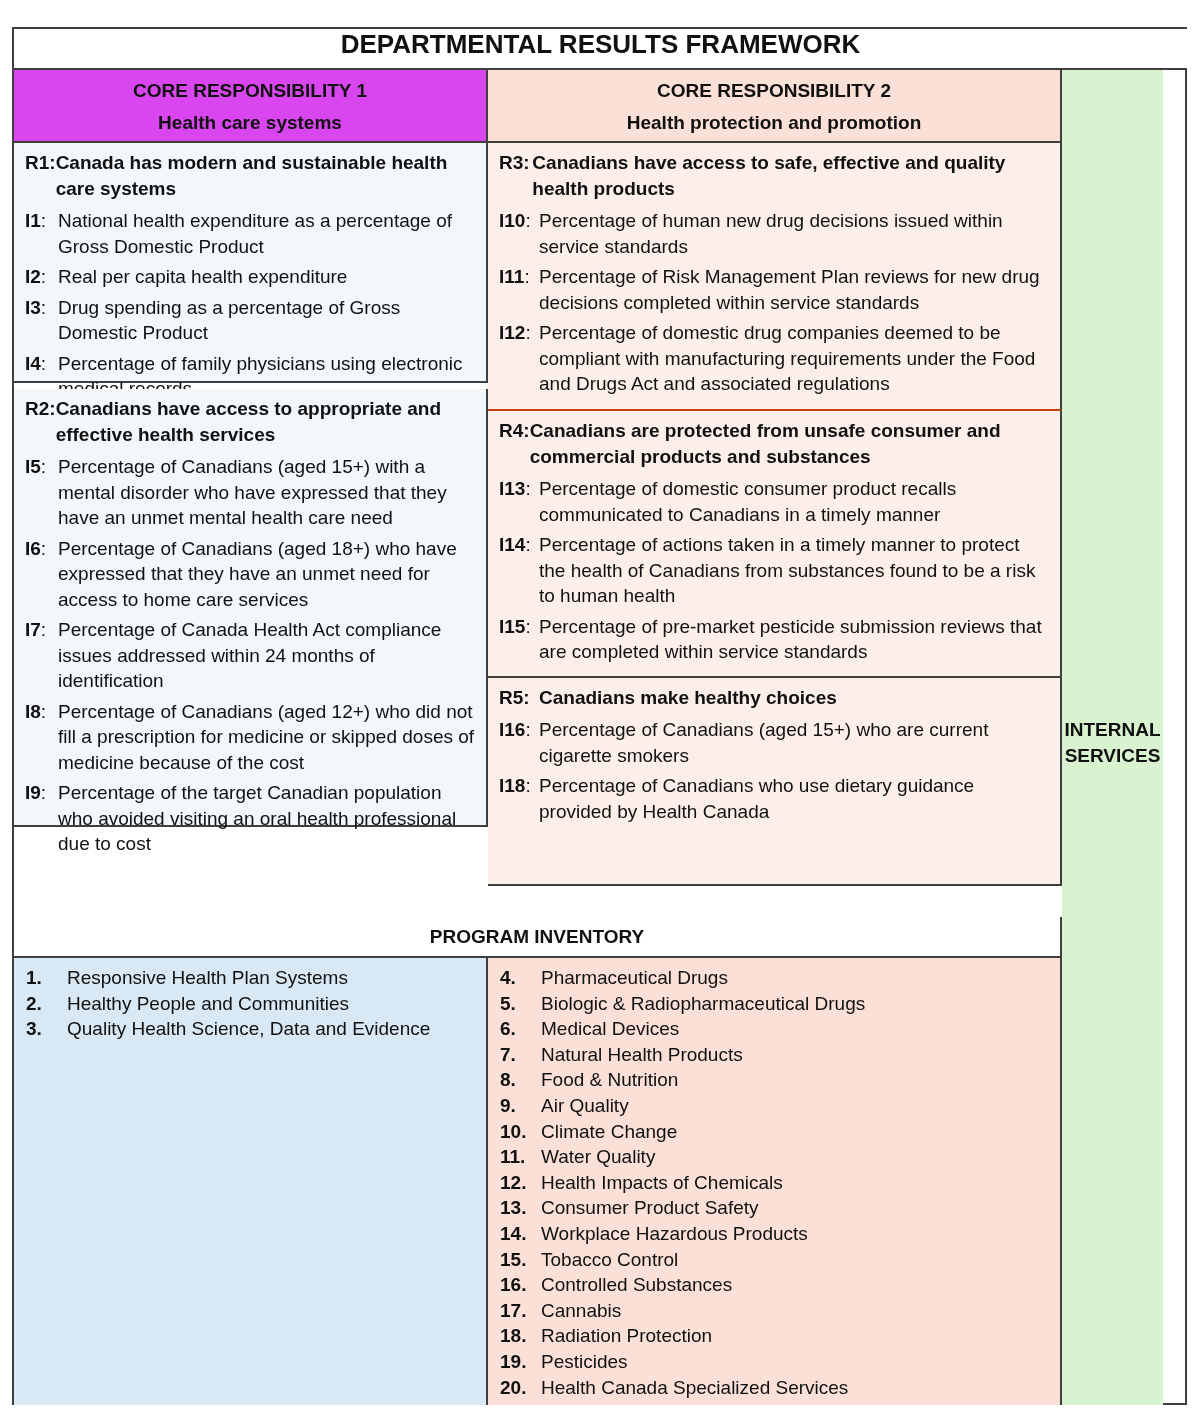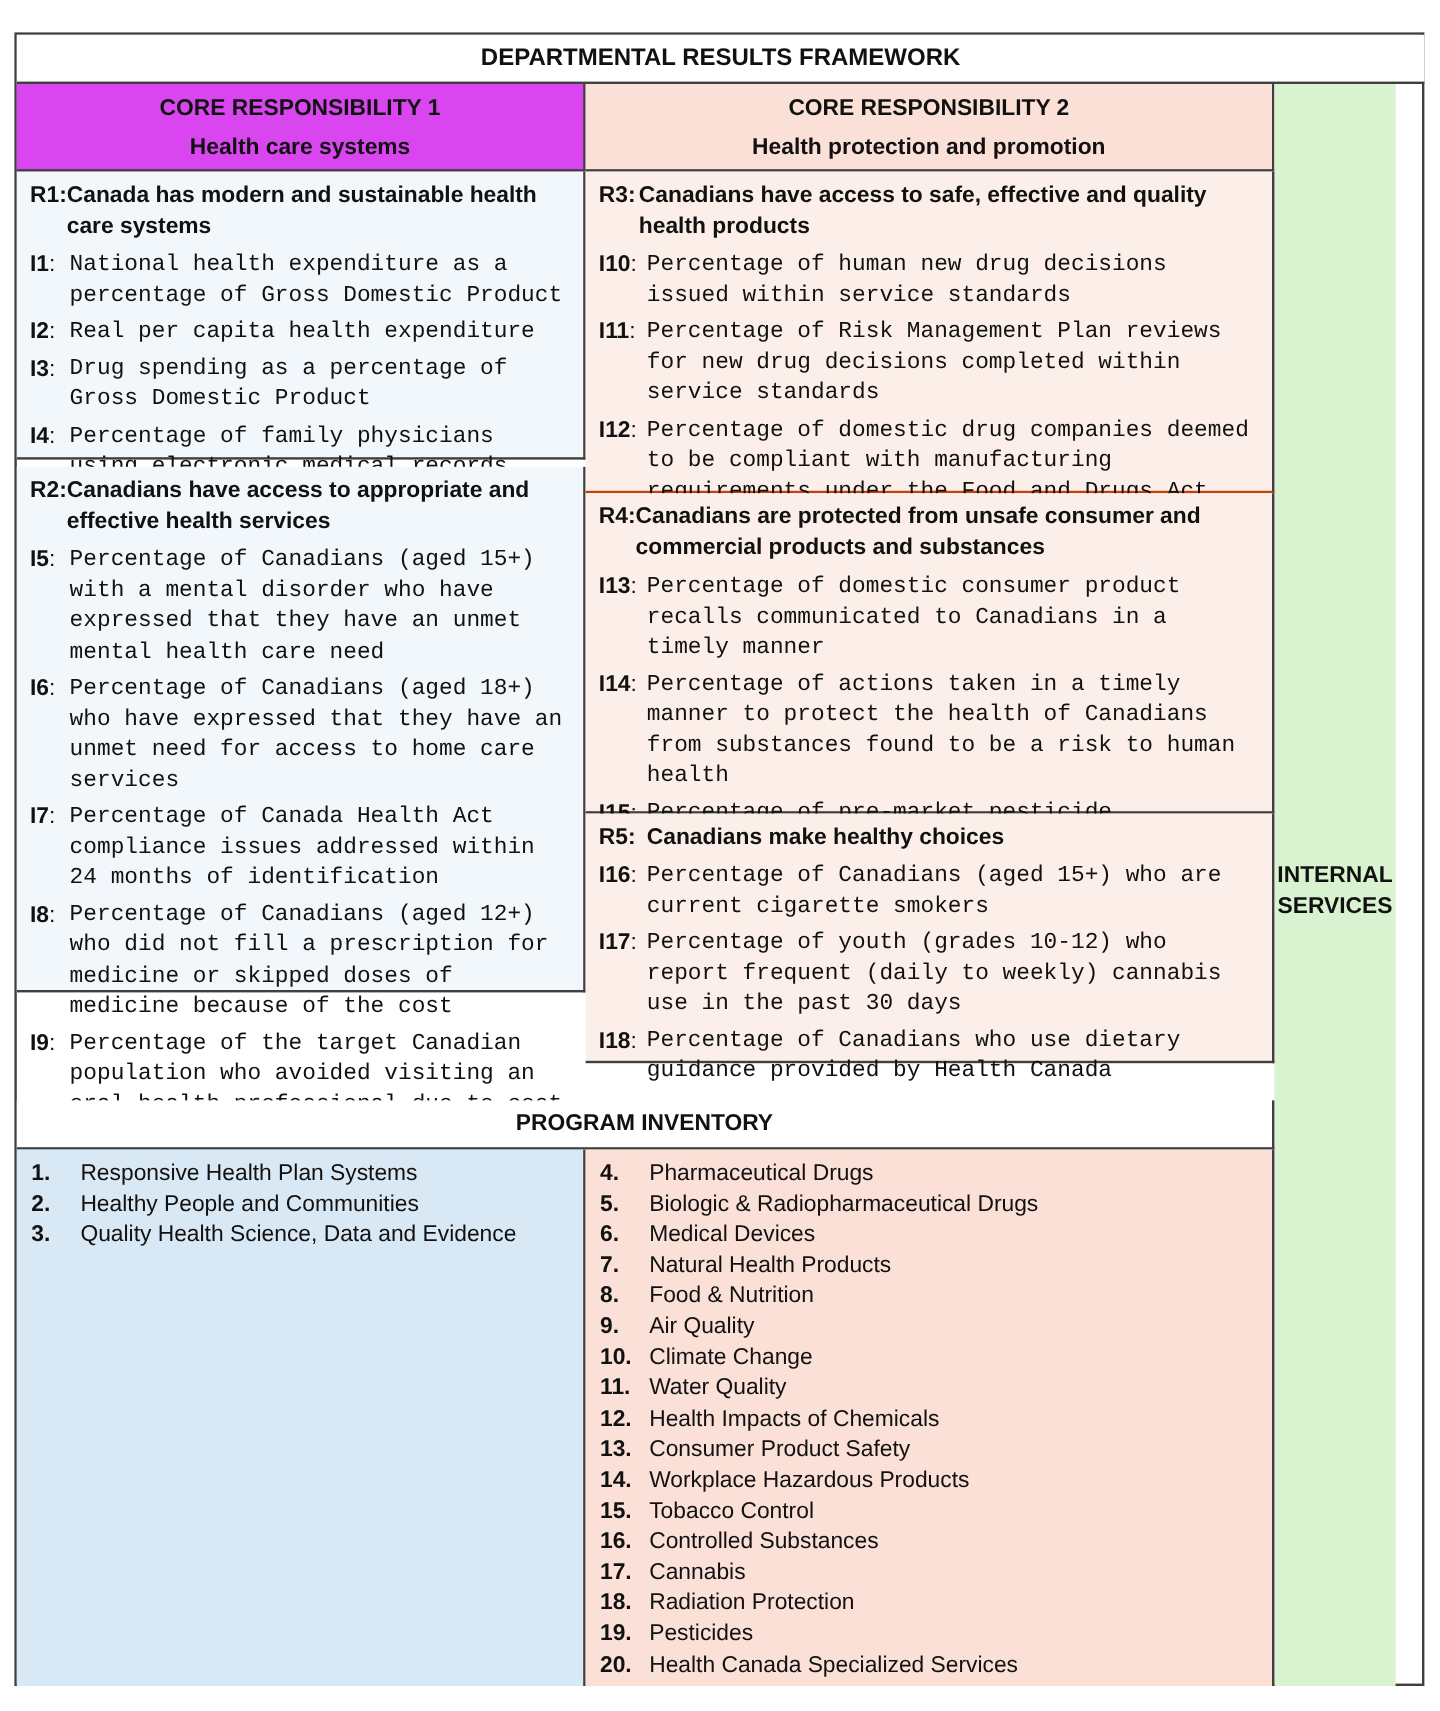--- a/index.html
+++ b/index.html
@@ -24,22 +24,22 @@
       box-sizing: border-box;
     }
     .cell {
       position: absolute;
       box-sizing: border-box;
     }
     .title-row {
       left: 0; top: 0; width: 1173px; height: 41px;
       background: #ffffff;
       border-bottom: 2px solid #3f3f3f;
-      display: flex; align-items: center; justify-content: center;
-      font-weight: bold; font-size: 20px;
+      display: flex; align-items: flex-start; justify-content: center;
+      font-weight: bold; font-size: 26px;
     }
     .hdr {
       top: 41px; height: 73px;
       border-bottom: 2px solid #3f3f3f;
       text-align: center;
       font-weight: bold; font-size: 19px;
       line-height: 32px;
       padding-top: 5px;
     }
     .hdr1 { left: 0; width: 474px; background: #d946ef; border-right: 2px solid #3f3f3f; }
@@ -82,21 +82,21 @@
     .ind {
       display: flex;
       line-height: 25.5px;
       margin-bottom: 5px;
     }
     .ind .lbl {
       flex: 0 0 auto;
       white-space: nowrap;
     }
     .ind .lbl b { font-weight: bold; }
-    .ind .txt { flex: 1; font-family: Liberation Mono, monospace; }
+    .ind .txt { flex: 1; }
     .body1 .ind .lbl { width: 33px; }
     .body2 .ind .lbl { width: 40px; }
     .body1 .result .lbl { width: 33px; }
     .body2 .result .lbl { width: 40px; }
     .result .txt { padding-left: 0; }
 
     .prog { padding: 7px 10px 0 12px; font-size: 19px; }
     .prog-item { display: flex; line-height: 25.6px; }
     .prog-item .num { font-weight: bold; width: 41px; flex: 0 0 auto; }
   </style>
@@ -226,24 +226,20 @@
     <div class="content" id="res-1-2">
         <div class="result">
           <span class="lbl">R5:</span>
           <span class="txt">Canadians make healthy choices</span>
         </div>
         <div class="ind">
           <span class="lbl"><b>I16</b><span>:</span></span>
           <span class="txt">Percentage of Canadians (aged 15+) who are current cigarette smokers</span>
         </div>
         <div class="ind">
-          <span class="lbl"><b>I17</b><span>:</span></span>
-          <span class="txt">Percentage of youth (grades 10-12) who report frequent (daily to weekly) cannabis use in the past 30 days</span>
-        </div>
-        <div class="ind">
           <span class="lbl"><b>I18</b><span>:</span></span>
           <span class="txt">Percentage of Canadians who use dietary guidance provided by Health Canada</span>
         </div>
       </div>
   </div>
 
   <div class="cell pi-title">
     <span>PROGRAM INVENTORY</span>
   </div>
 

